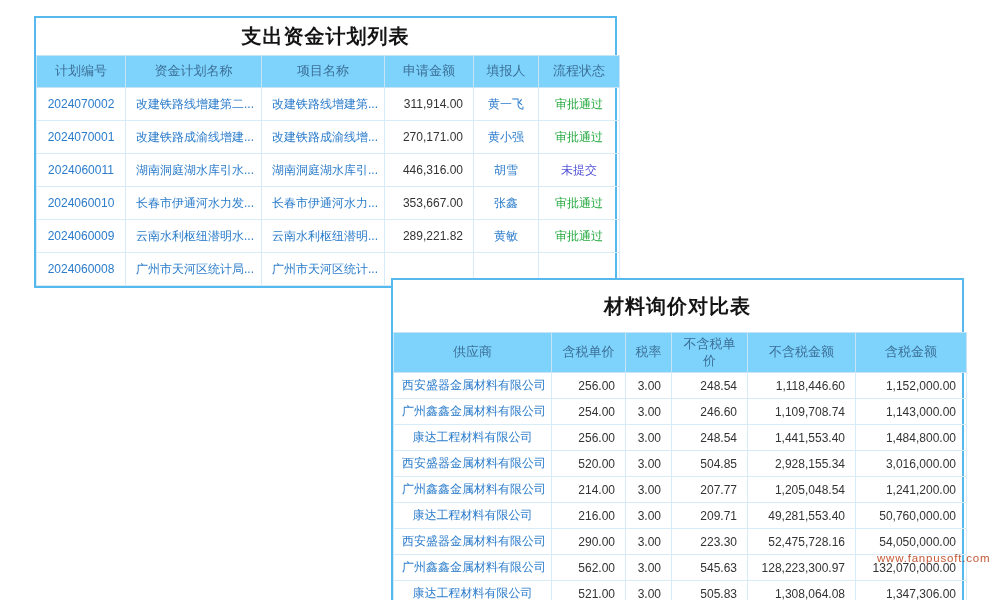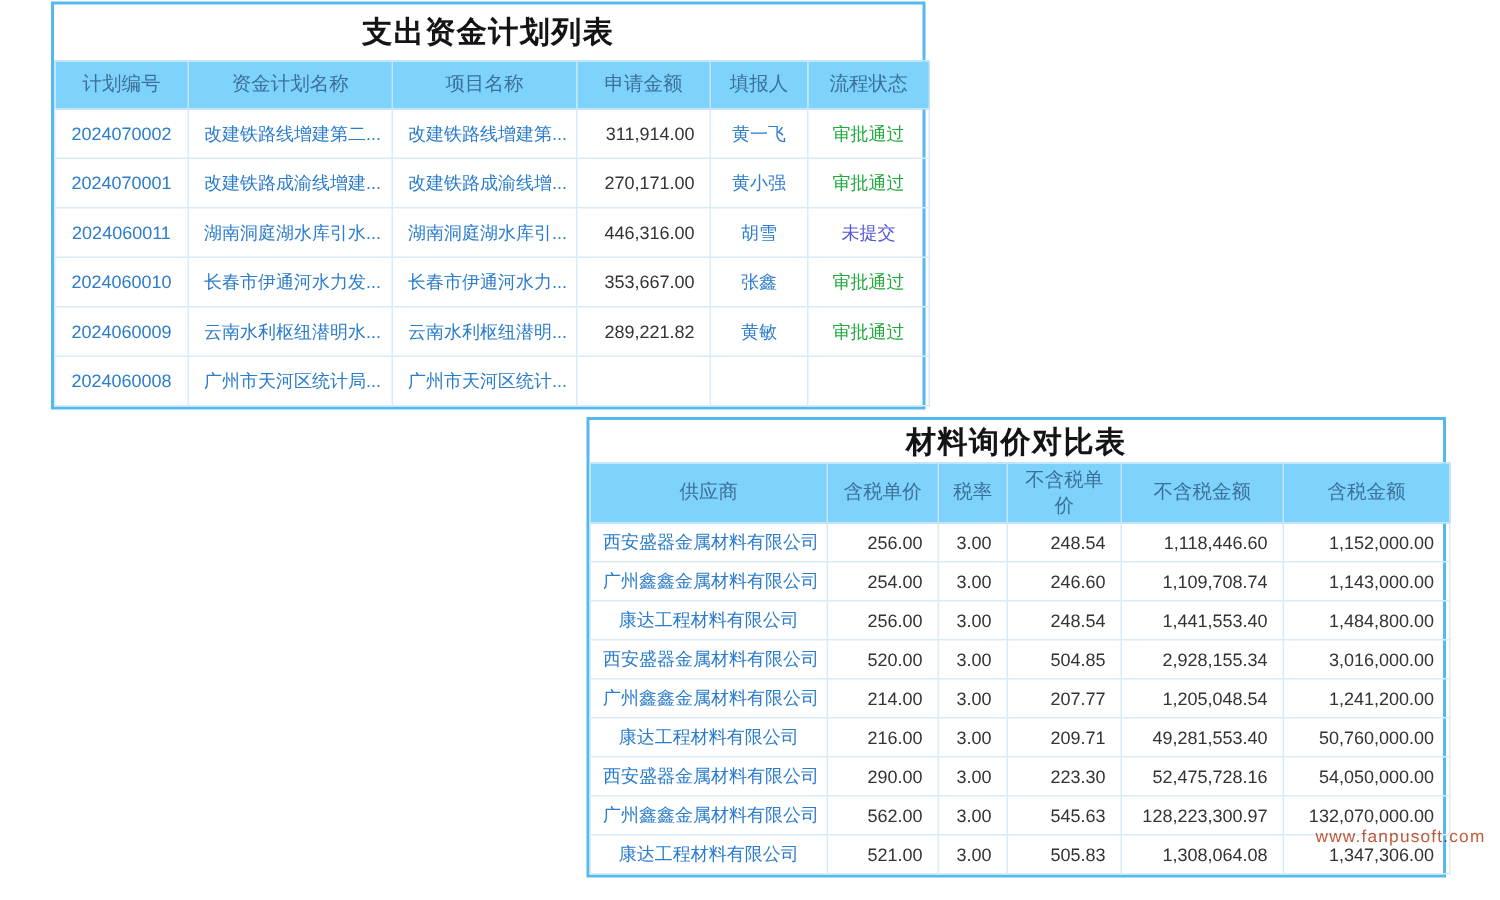--- a/index.html
+++ b/index.html
@@ -1,24 +1,24 @@
 <!DOCTYPE html>
 <html><head>
 <meta charset="utf-8">
 <style>
   * { margin:0; padding:0; box-sizing:border-box; }
   body { width:1000px; height:600px; background:#ffffff; position:relative; overflow:hidden;
          font-family:"Liberation Sans","DejaVu Sans",sans-serif; }
   .panel { position:absolute; background:#ffffff; border:2px solid #55b9ed; }
-  #expense-panel { left:34px; top:1px; width:583px; z-index:1; }
+  #expense-panel { left:34px; top:16px; width:583px; z-index:1; }
   #material-panel { left:391px; top:278px; width:573px; z-index:2; }
   .panel-title { display:flex; align-items:center; justify-content:center; font-size:20px;
                  font-weight:bold; color:#141414; letter-spacing:1px; }
   #expense-panel .panel-title { height:37px; }
-  #material-panel .panel-title { height:28px; }
+  #material-panel .panel-title { height:52px; }
   table { border-collapse:collapse; width:100%; table-layout:fixed; }
   th { background:#7dd3fc; color:#3c7098; font-weight:normal; font-size:13px;
        border:1px solid #c7e4f6; padding:2px; line-height:1.3; }
   #expense-panel th { height:32px; }
   #material-panel th { height:40px; }
   #material-panel th.wrap-header { padding:2px 10px; }
   td { font-size:12px; border:1px solid #d7ebf8; padding:2px 8px;
        white-space:nowrap; overflow:hidden; }
   #expense-panel td { height:33px; }
   #material-panel td { height:26px; }

